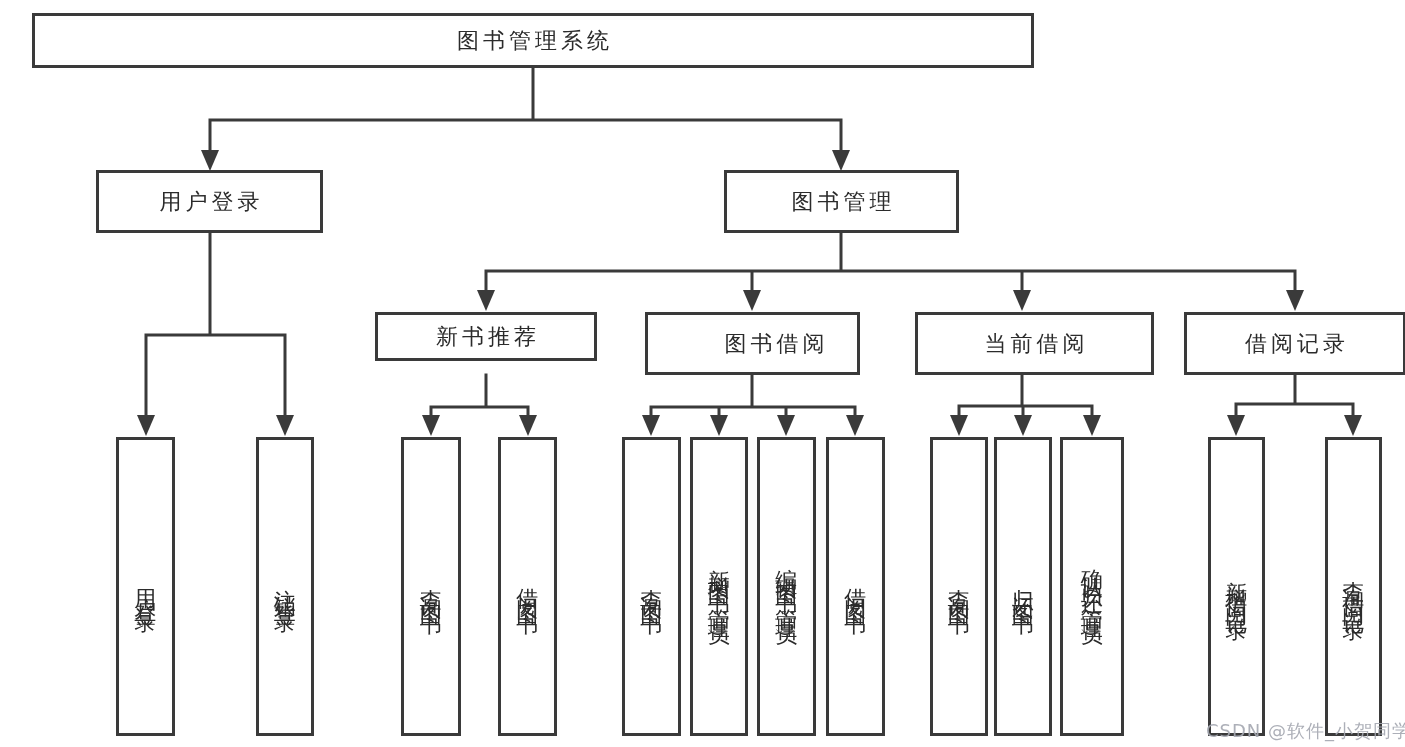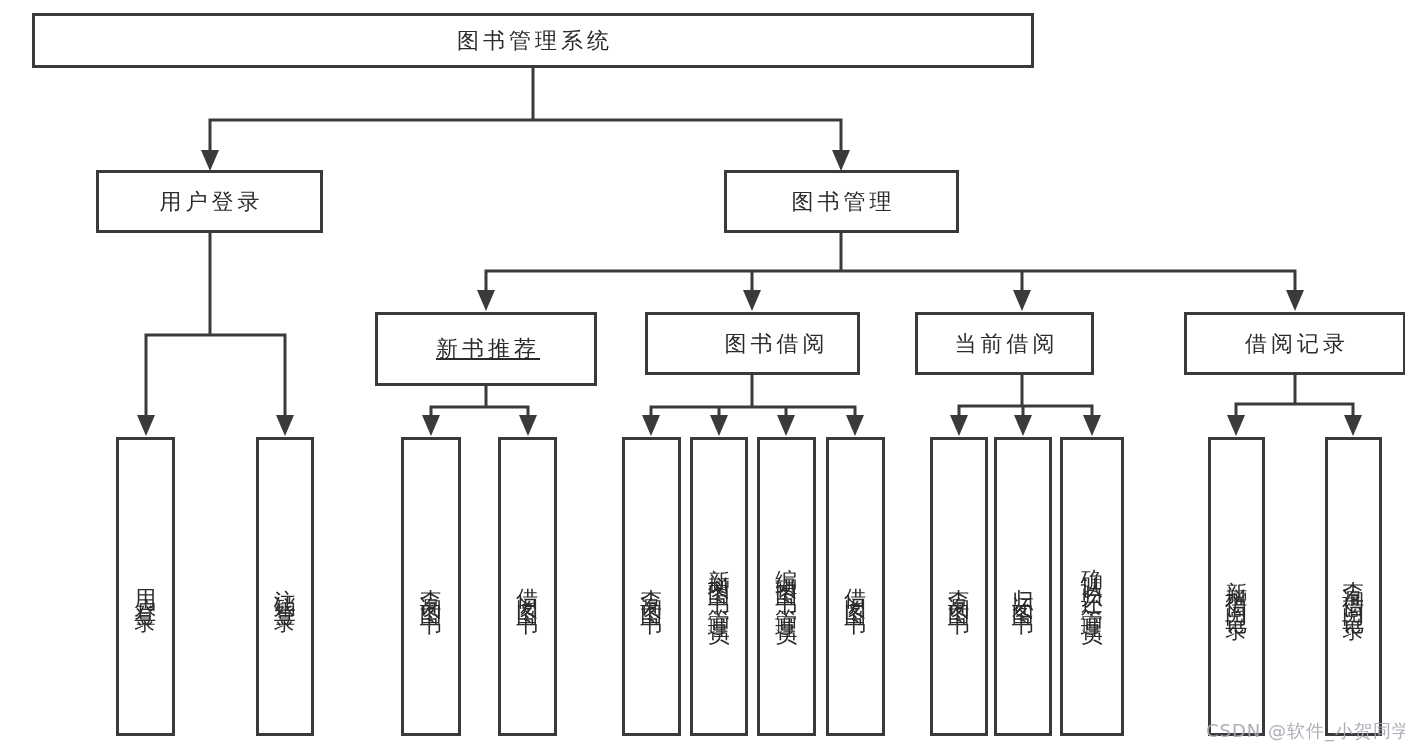--- a/index.html
+++ b/index.html
@@ -98,27 +98,27 @@
     <span>图书管理系统</span>
   </div>
 
   <div class="node" style="left:84px; top:170px; width:227px; height:63px;">
     <span>用户登录</span>
   </div>
   <div class="node" style="left:712px; top:170px; width:235px; height:63px;justify-content:center;">
     <span>图书管理</span>
   </div>
 
-  <div class="node" style="left:363px; top:312px; width:222px; height:74px;text-decoration:underline;">
+  <div class="node" style="left:363px; top:312px; width:222px; height:49px;">
     <span>新书推荐</span>
   </div>
   <div class="node" style="left:633px; top:312px; width:215px; height:63px;padding-left:44px;">
     <span>图书借阅</span>
   </div>
-  <div class="node" style="left:903px; top:312px; width:179px; height:63px;justify-content:center;">
+  <div class="node" style="left:903px; top:312px; width:239px; height:63px;justify-content:center;">
     <span>当前借阅</span>
   </div>
   <div class="node" style="left:1172px; top:312px; width:222px; height:63px;">
     <span>借阅记录</span>
   </div>
 
   <div class="vnode" style="left:104px; top:437px; width:59px; height:299px;">
     <span>用户登录</span>
   </div>
   <div class="vnode" style="left:244px; top:437px; width:58px; height:299px;">

